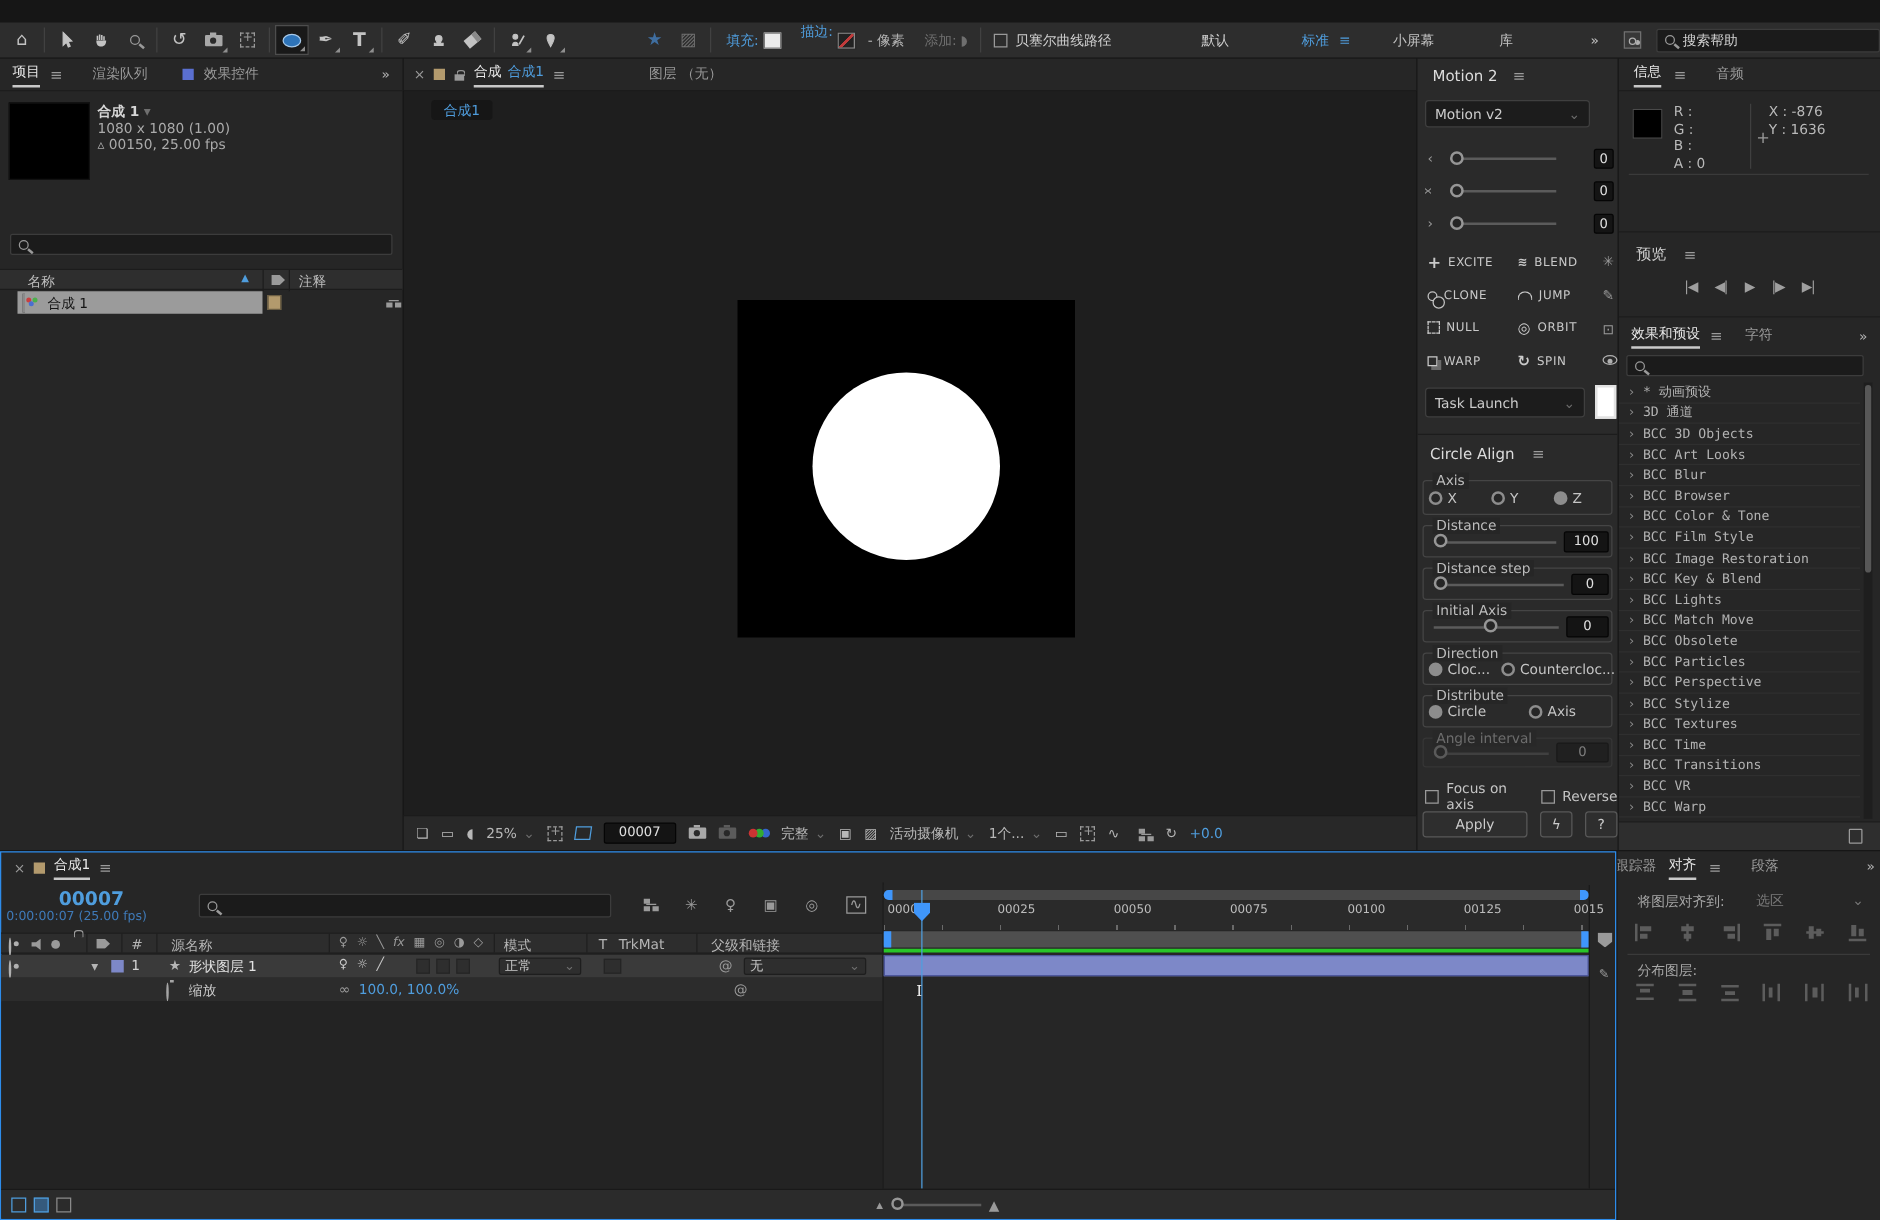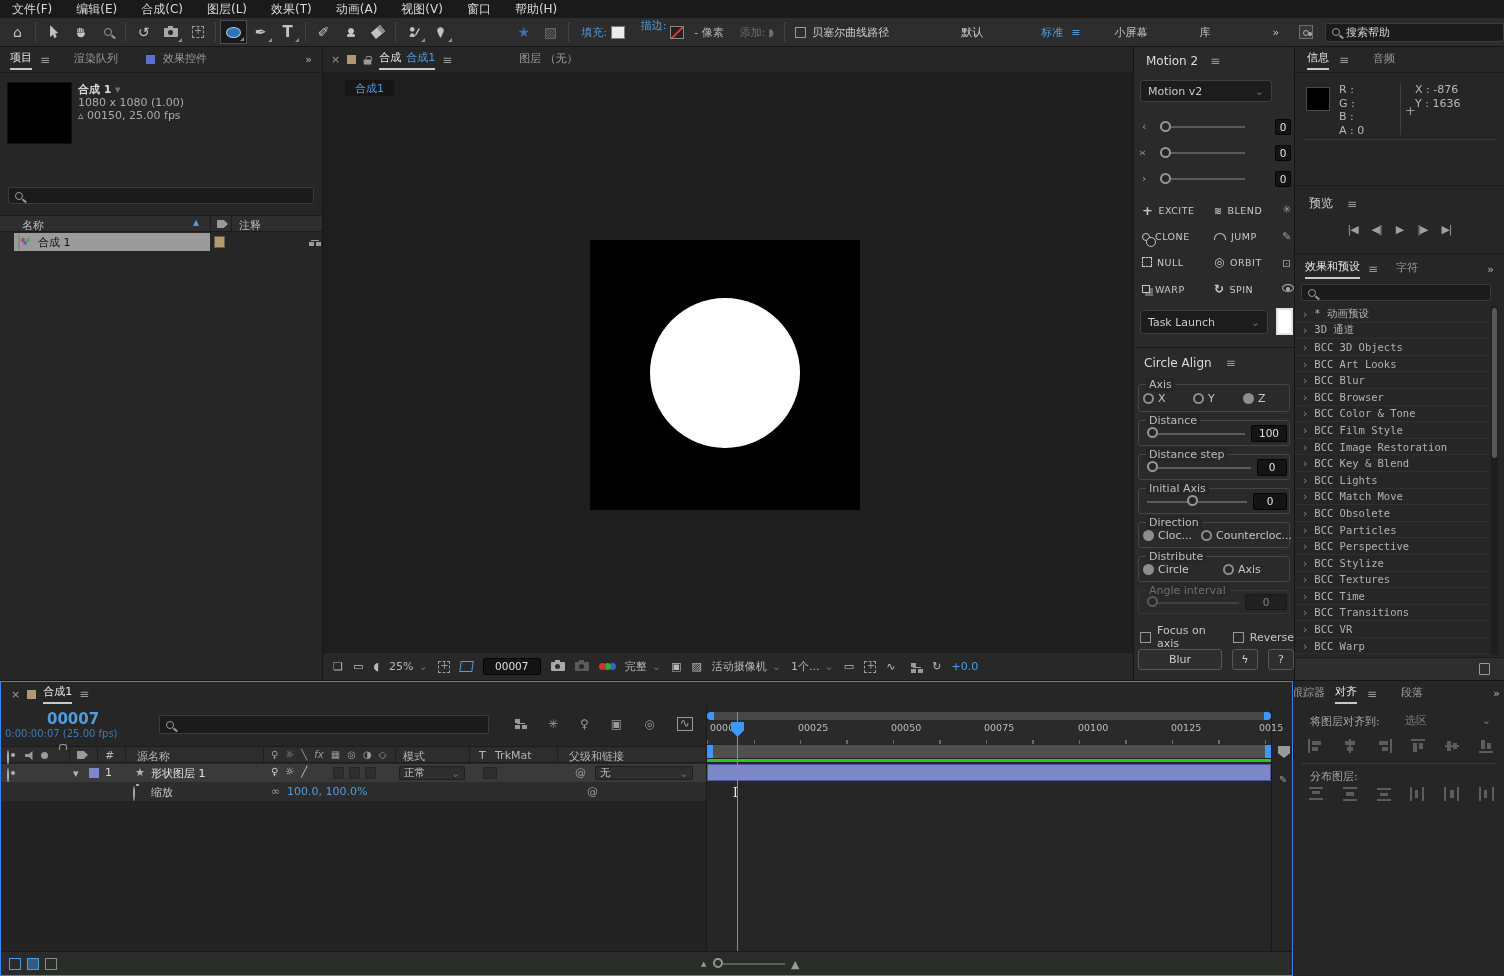--- a/index.html
+++ b/index.html
@@ -86,31 +86,20 @@
 .tl-col-sep{position:absolute;top:0;width:1px;height:100%;background:#1f1f1f}
 .tl-dd{position:absolute;height:14px;background:#2e2e2e;border:1px solid #1e1e1e;border-radius:2px;display:flex;align-items:center;justify-content:space-between;padding:0 4px;color:#c9c9c9;font-size:10.5px}
 .ph-line{position:absolute;width:1px;background:#4f9ddd}
 .transport{color:#9f9f9f;font-size:11px;letter-spacing:-1px}
 </style>
 </head>
 <body>
 
 <div class="app">
 
-  <div class="menubar">
-    <span class="mitem">文件(F)</span>
-    <span class="mitem">编辑(E)</span>
-    <span class="mitem">合成(C)</span>
-    <span class="mitem">图层(L)</span>
-    <span class="mitem">效果(T)</span>
-    <span class="mitem">动画(A)</span>
-    <span class="mitem">视图(V)</span>
-    <span class="mitem">窗口</span>
-    <span class="mitem">帮助(H)</span>
-  </div>
 
   <div class="toolbar">
     <div class="tool">
         <span>⌂</span>
       </div>
     <div class="tsep"></div>
     <div class="tool">
         <svg width="14" height="14" viewBox="0 0 16 16" class="ico-svg">
           <path d="M4 1 L12 9 L8.6 9.3 L10.5 13.6 L8.7 14.4 L7 10.2 L4 13 Z"></path>
         </svg>
@@ -428,21 +417,21 @@
       <span class="knob" style="left:8px;top:5px"></span>
       <span class="vbox abs" style="left:106px;top:3px;width:42px;height:16px">0</span>
     </div>
     <div class="abs" style="left:6px;top:577px;display:flex;align-items:center;gap:6px">
       <span class="cb"></span>
       <span>Focus on axis</span>
       <span class="cb" style="margin-left:6px"></span>
       <span>Reverse</span>
     </div>
     <div class="abs" style="left:4px;top:602px;display:flex;gap:10px">
-      <span class="btn" style="width:84px;height:21px">Blur</span>
+      <span class="btn" style="width:84px;height:21px">Apply</span>
       <span class="btn" style="width:26px;height:21px">ϟ</span>
       <span class="btn" style="width:26px;height:21px">?</span>
     </div>
   </div>
 
   <div class="panel" style="left:1295px;top:47px;width:209px;height:633px">
 
     <div style="display:flex;align-items:center;gap:10px;height:26px;padding:0 12px;border-bottom:1px solid #1d1d1d">
       <span class="tab active">信息</span>
       <span class="hamb">≡</span>

